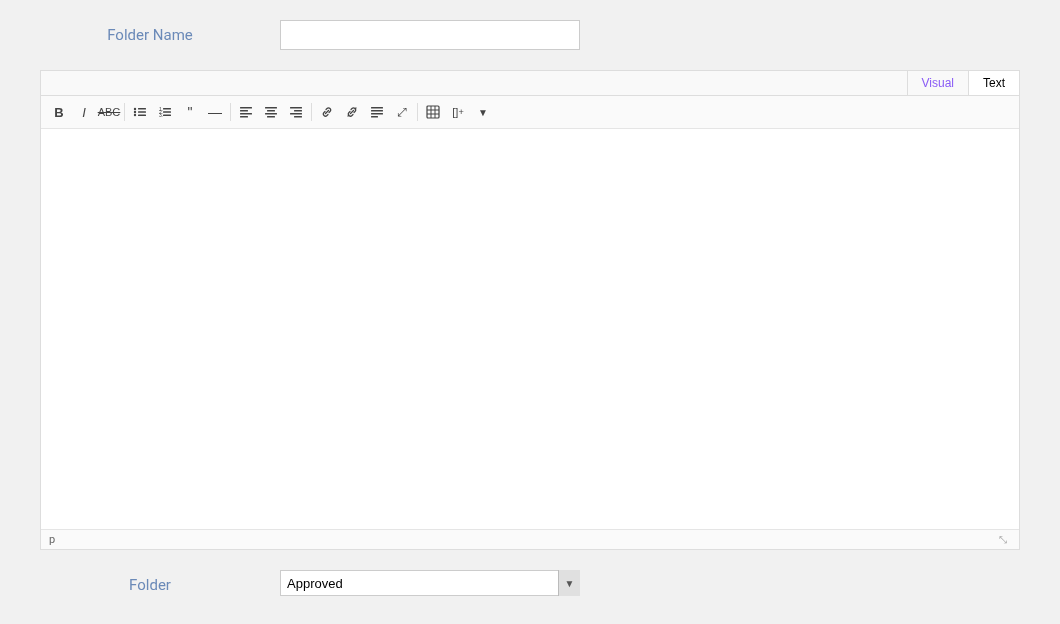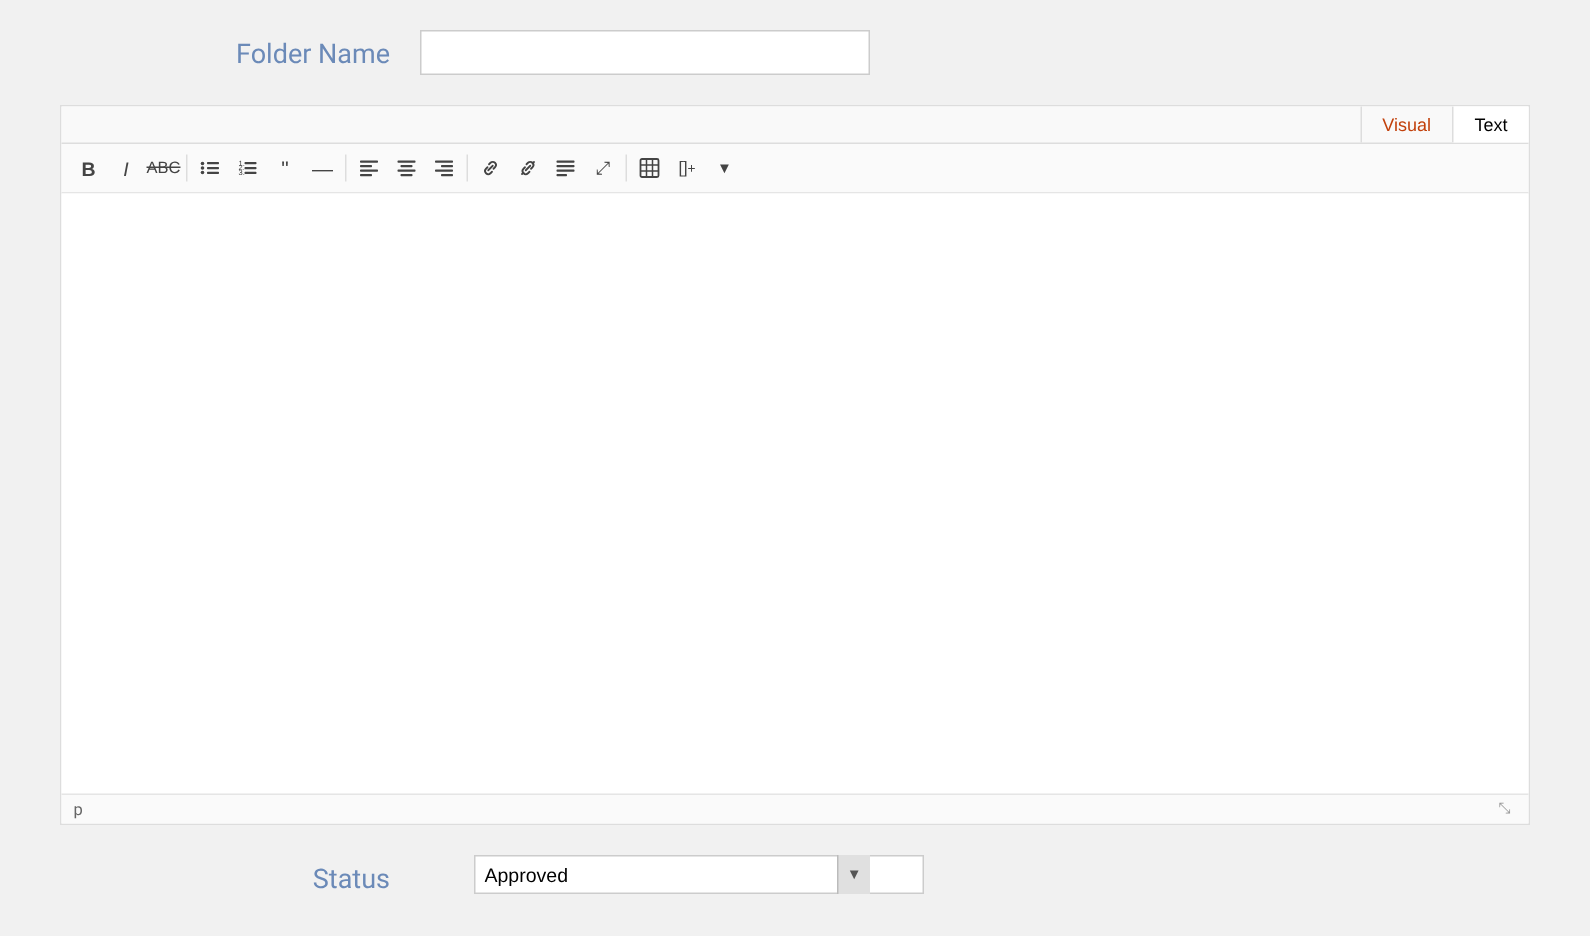--- a/index.html
+++ b/index.html
@@ -13,25 +13,25 @@
       padding: 20px 40px;
     }
     .form-row {
       display: flex;
       align-items: flex-start;
       margin-bottom: 20px;
     }
     .form-label {
       width: 240px;
       min-width: 240px;
-      text-align: right;
+      text-align: center;
       padding-right: 20px;
       padding-top: 6px;
       color: #6b8ab8;
-      font-size: 18px;
+      font-size: 15px;
     }
     .form-field {
       flex: 1;
     }
     .text-input {
       width: 300px;
       height: 30px;
       border: 1px solid #ccc;
       background: #fff;
       padding: 4px 8px;
@@ -49,21 +49,21 @@
       border-bottom: 1px solid #ddd;
       background: #f9f9f9;
       padding: 0;
     }
     .tab-btn {
       padding: 5px 14px;
       font-size: 12px;
       cursor: pointer;
       border: none;
       background: transparent;
-      color: #c2410c;
+      color: #8b5cf6;
       border-left: 1px solid #ddd;
     }
     .tab-btn.active {
       background: #fff;
       color: #000000;
       font-weight: 500;
     }
     .toolbar {
       display: flex;
       align-items: center;
@@ -122,21 +122,20 @@
     .status-select {
       height: 26px;
       border: 1px solid #ccc;
       background: #fff;
       padding: 2px 6px;
       font-size: 13px;
       width: 300px;
       appearance: none;
       -webkit-appearance: none;
       cursor: pointer;
-      margin-left: 36px;
     }
     .select-wrapper {
       position: relative;
       display: inline-block;
       width: 300px;
     }
     .select-arrow {
       position: absolute;
       right: 0;
       top: 0;
@@ -261,21 +260,21 @@
       <div class="editor-area" contenteditable="true" style=""></div>
 
       <div class="editor-footer">
         <span>p</span>
         <span class="resize-handle">⤡</span>
       </div>
     </div>
   </div>
 
   <div class="form-row">
-    <div class="form-label">Status</div>
+    <div class="form-label">Folder</div>
     <div class="form-field">
       <div class="select-wrapper">
         <select class="status-select">
           <option value="Approved">Approved</option>
           <option value="Pending">Pending</option>
           <option value="Rejected">Rejected</option>
         </select>
         <div class="select-arrow">▼</div>
       </div>
     </div>

